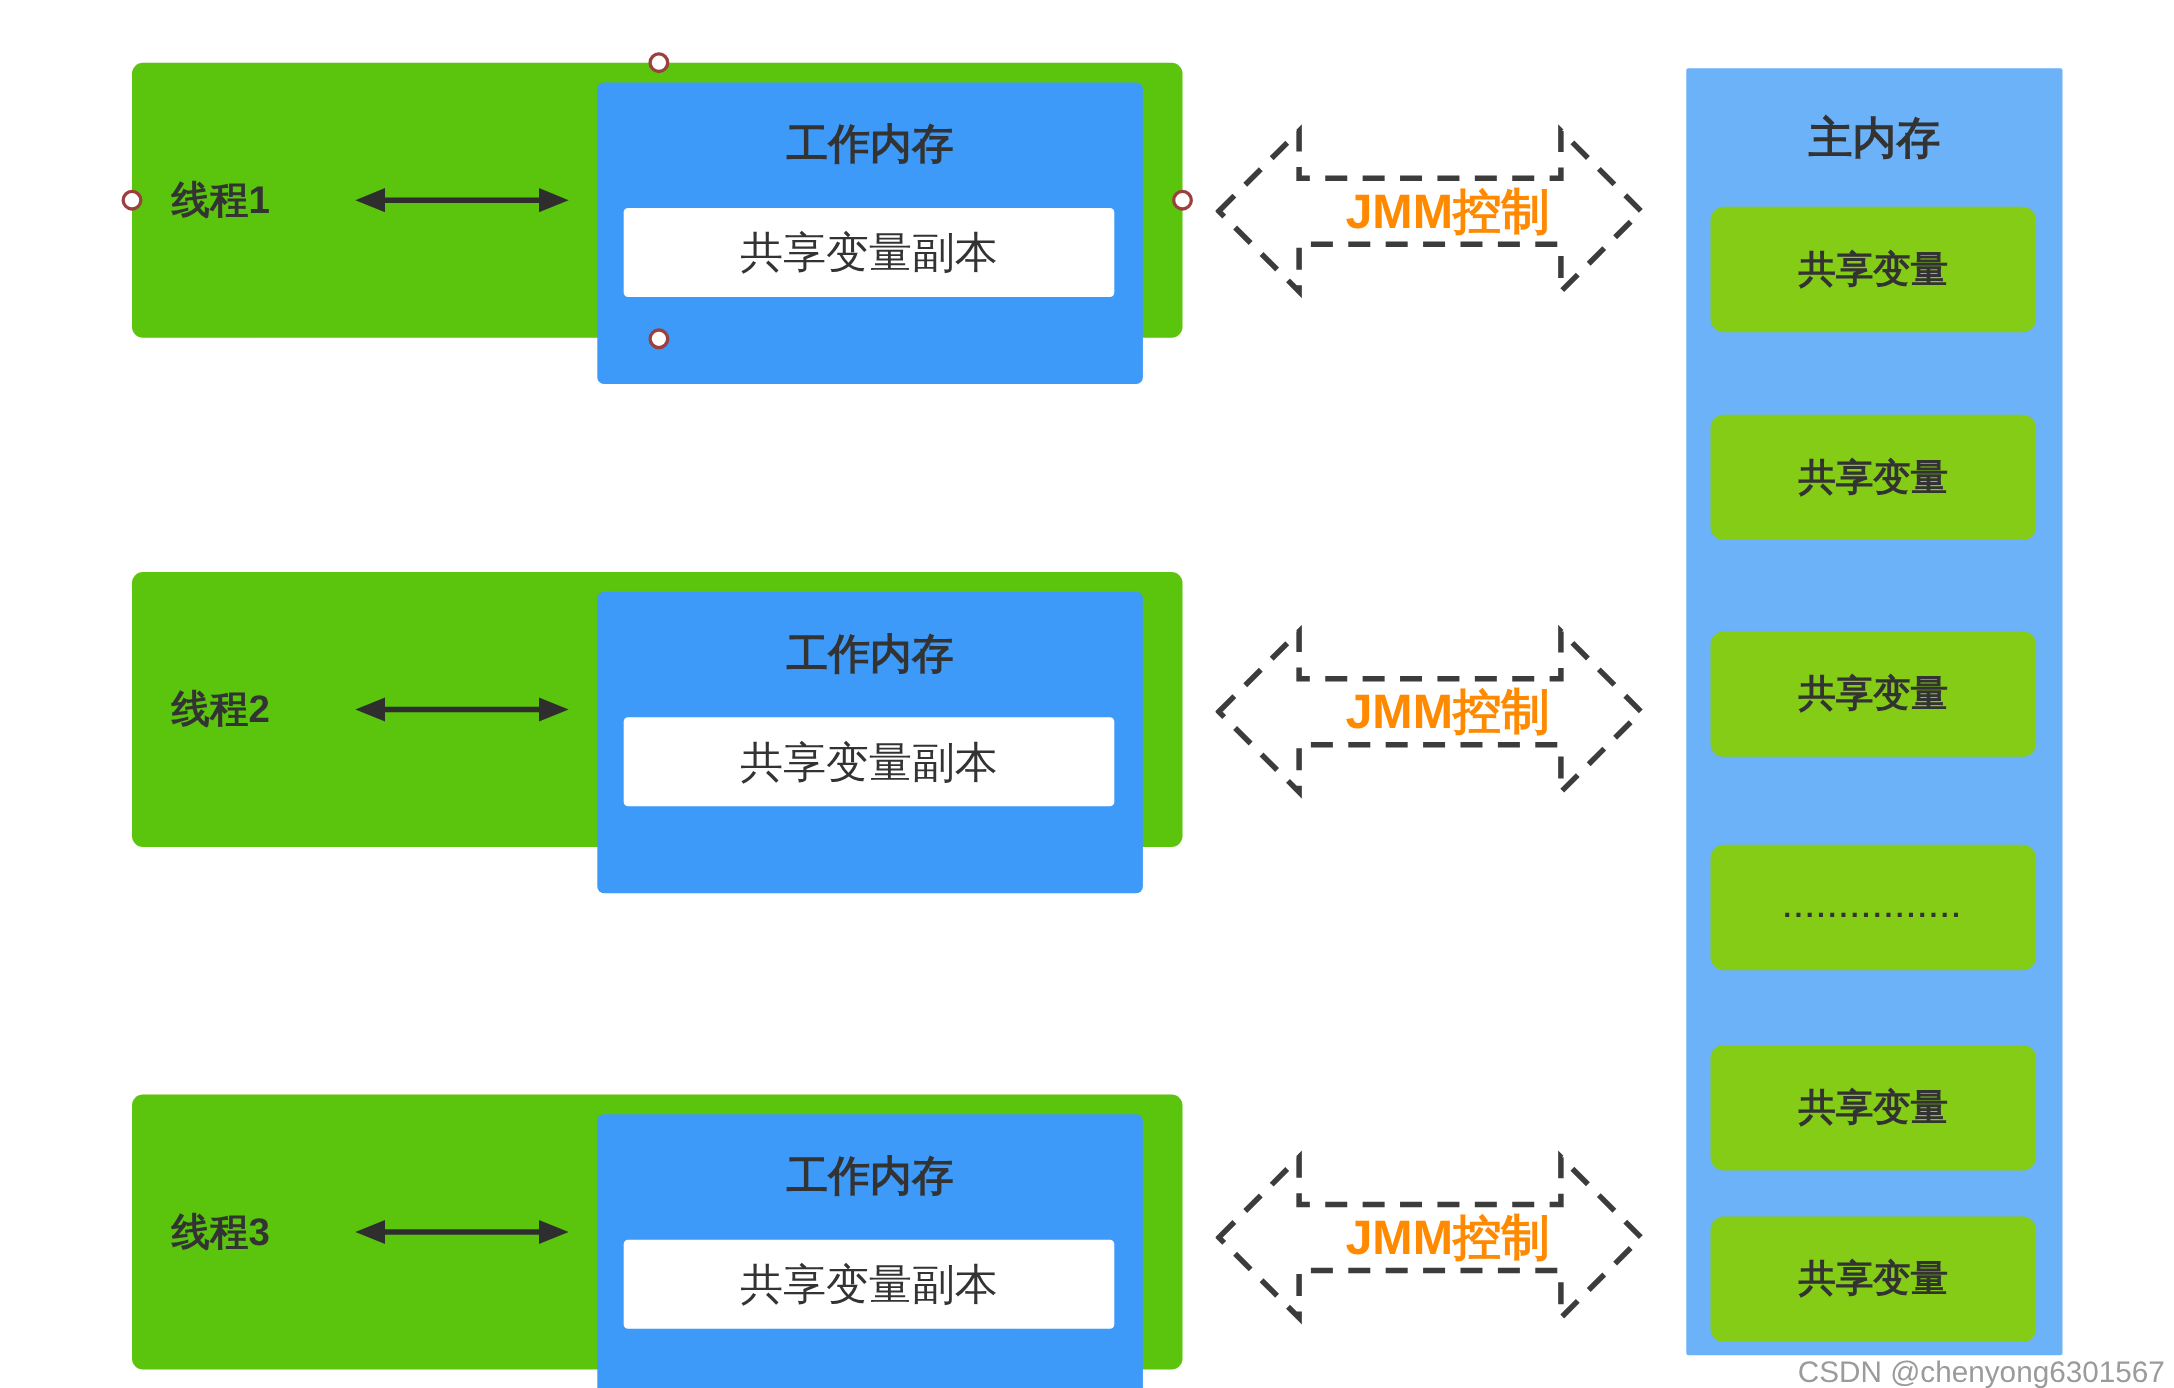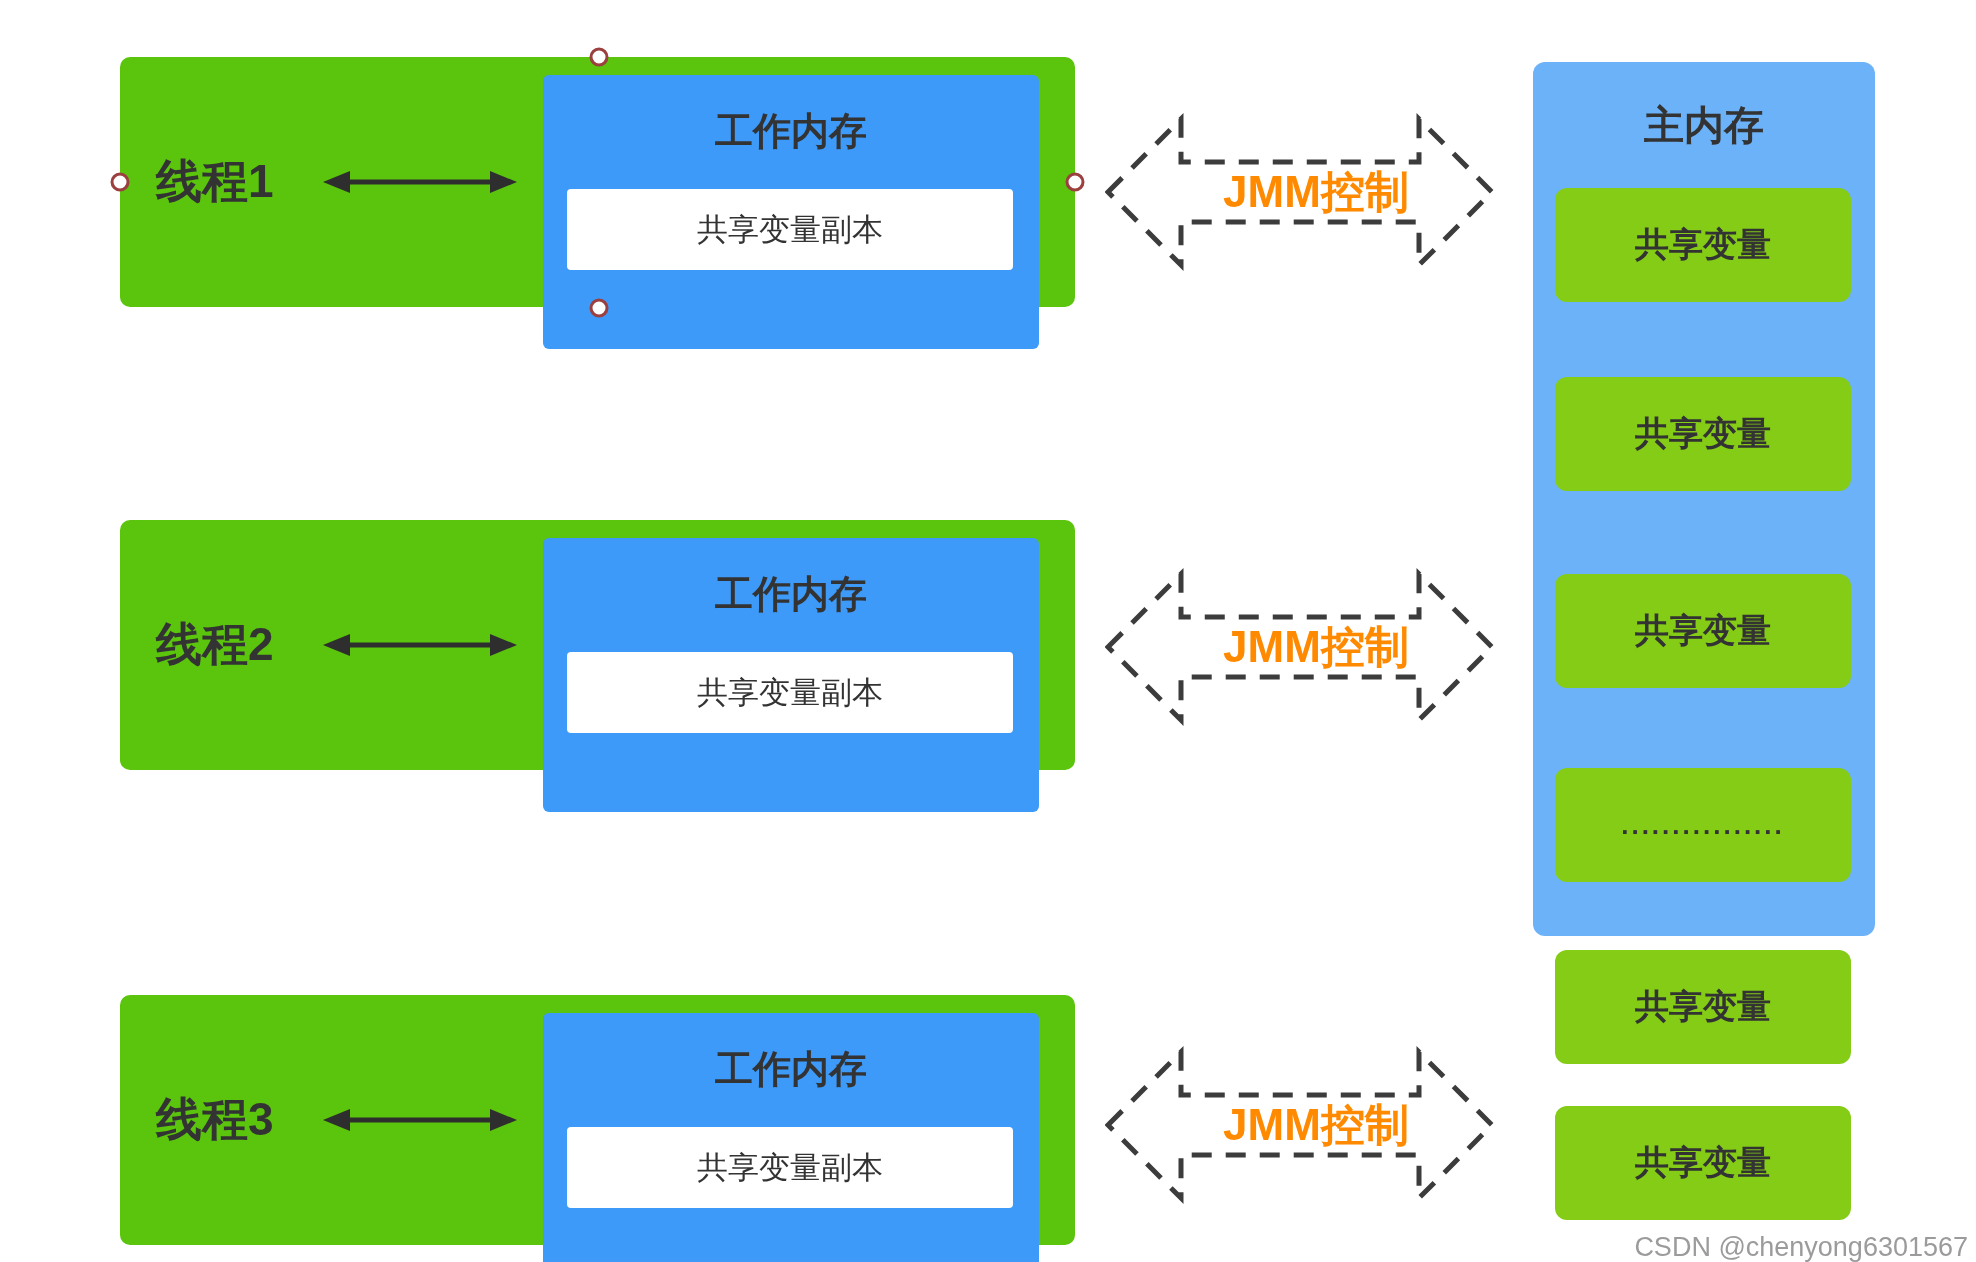--- a/index.html
+++ b/index.html
@@ -20,39 +20,39 @@
     overflow:hidden;
   }
   
   .thread{
     position:absolute;left:120px;width:955px;height:250px;
     background:var(--thread-green);border-radius:10px;
   }
   .t1{top:57px;} .t2{top:520px;} .t3{top:995px;}
   .tlabel{
     position:absolute;left:36px;top:50%;transform:translateY(-50%);
-    font-size:46px;font-weight:bold;color:var(--text-dark);white-space:nowrap;
+    font-size:35px;font-weight:bold;color:var(--text-dark);white-space:nowrap;
   }
   .harrow{position:absolute;left:200px;top:105px;width:200px;height:40px;}
   .harrow .shaft{stroke:var(--arrow-black);stroke-width:5;}
   .harrow .head{fill:var(--arrow-black);}
   .wm{
     position:absolute;left:423px;top:18px;width:496px;height:274px;
     background:var(--working-memory-blue);border-radius:6px;
   }
   .wm-title{
     position:absolute;left:0;top:0;width:100%;height:112px;
     display:flex;align-items:center;justify-content:center;
     font-size:38px;font-weight:bold;color:var(--text-dark);
   }
   .copy{
     position:absolute;left:24px;top:114px;width:446px;height:81px;
     background:#ffffff;border-radius:4px;
     display:flex;align-items:center;justify-content:center;
-    font-size:31px;font-weight:500;color:var(--text-dark);
+    font-size:39px;font-weight:500;color:var(--text-dark);
   }
   
   .handle{
     position:absolute;width:19px;height:19px;box-sizing:border-box;
     background:#ffffff;border:3px solid var(--handle-red);border-radius:50%;
     transform:translate(-50%,-50%);
   }
   .h-top{left:599px;top:57px;} .h-bottom{left:599px;top:308px;}
   .h-left{left:120px;top:182px;} .h-right{left:1075px;top:182px;}
   
@@ -63,22 +63,22 @@
     fill:none;stroke:var(--dash-gray);stroke-width:5;
     stroke-dasharray:20 14;
   }
   .jmm-label{
     position:absolute;left:16px;top:0;width:100%;height:100%;
     display:flex;align-items:center;justify-content:center;
     font-size:44px;font-weight:bold;color:var(--accent-orange);white-space:nowrap;
   }
   
   .panel{
-    position:absolute;left:1533px;top:62px;width:342px;height:874px;
-    background:var(--main-memory-blue);border-radius:12px;
+    position:absolute;left:1533px;top:62px;width:342px;height:1170px;
+    background:var(--main-memory-blue);border-radius:2px;
   }
   .panel-title{
     position:absolute;left:0;top:30px;width:100%;height:66px;
     display:flex;align-items:center;justify-content:center;
     font-size:40px;font-weight:bold;color:var(--text-dark);
   }
   .slot{
     position:absolute;left:22px;width:296px;height:114px;
     background:#84cc16;border-radius:12px;
     display:flex;align-items:center;justify-content:center;

